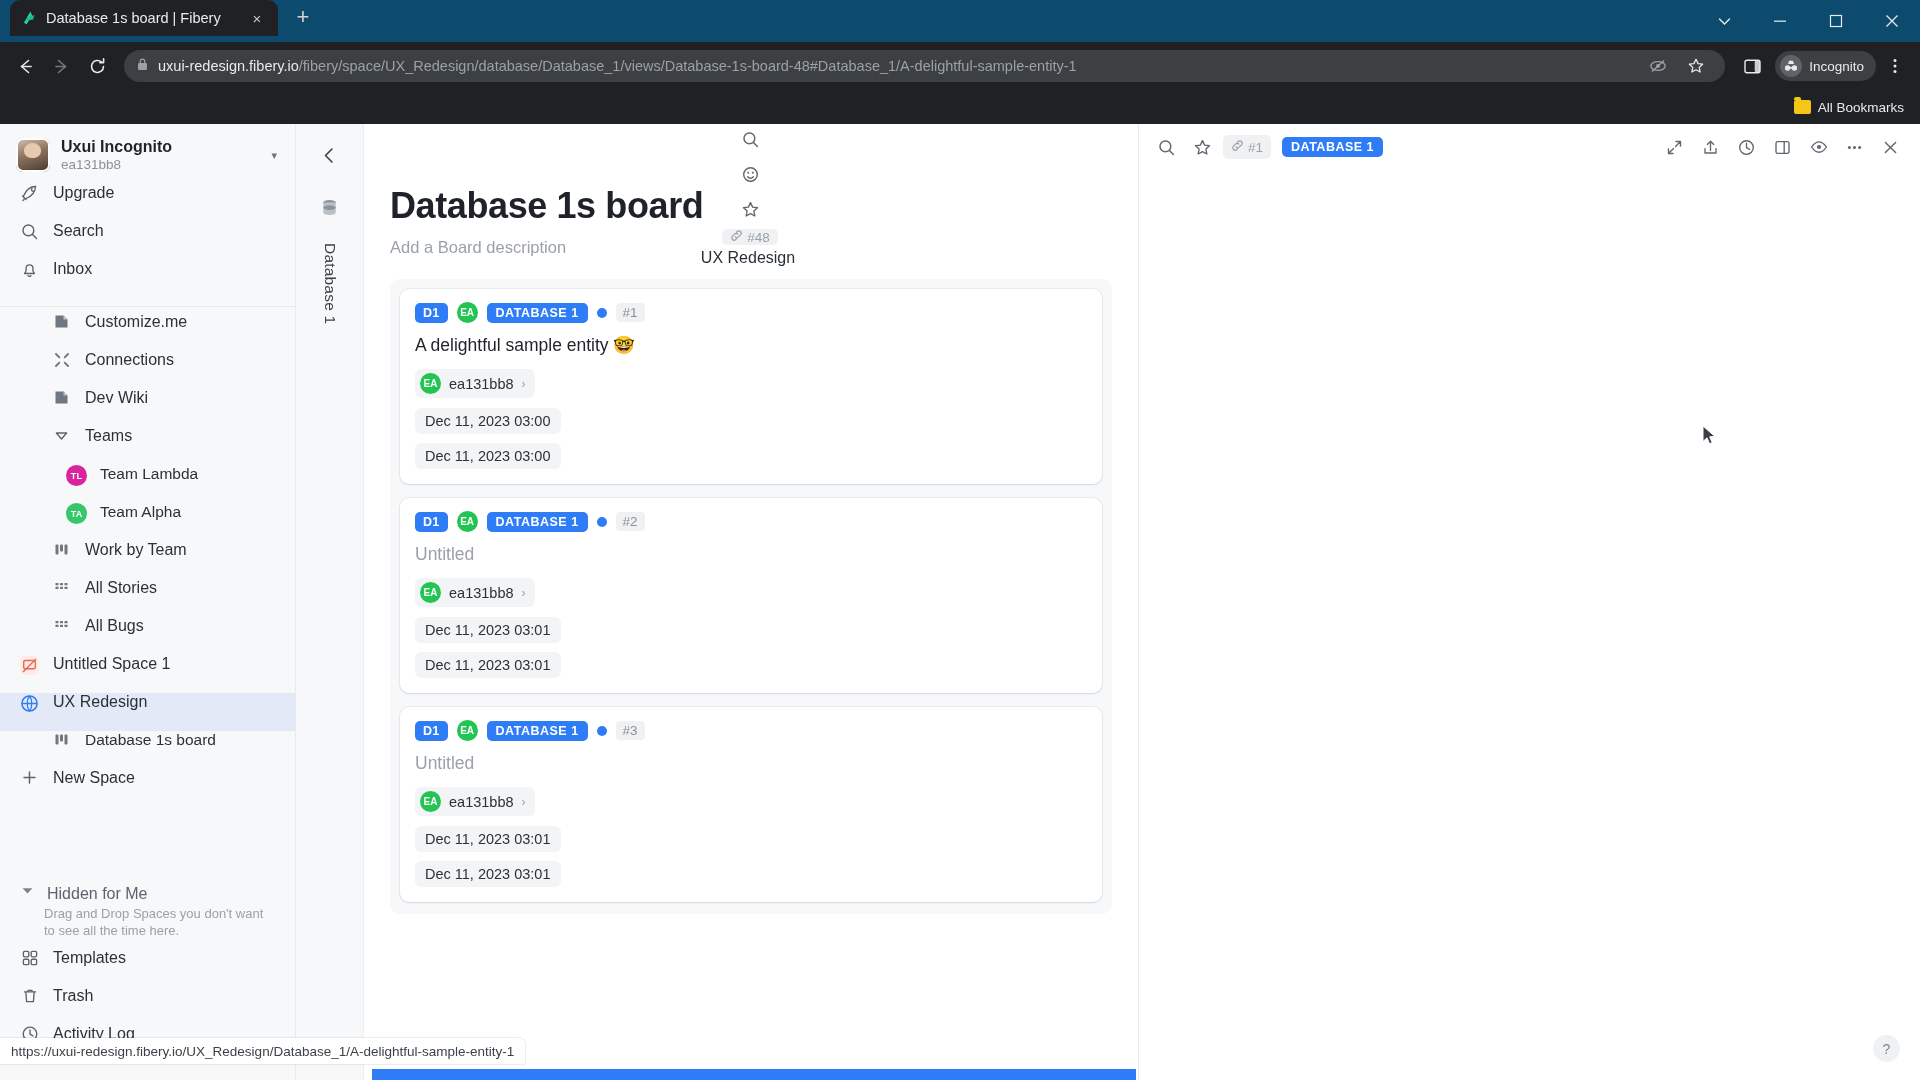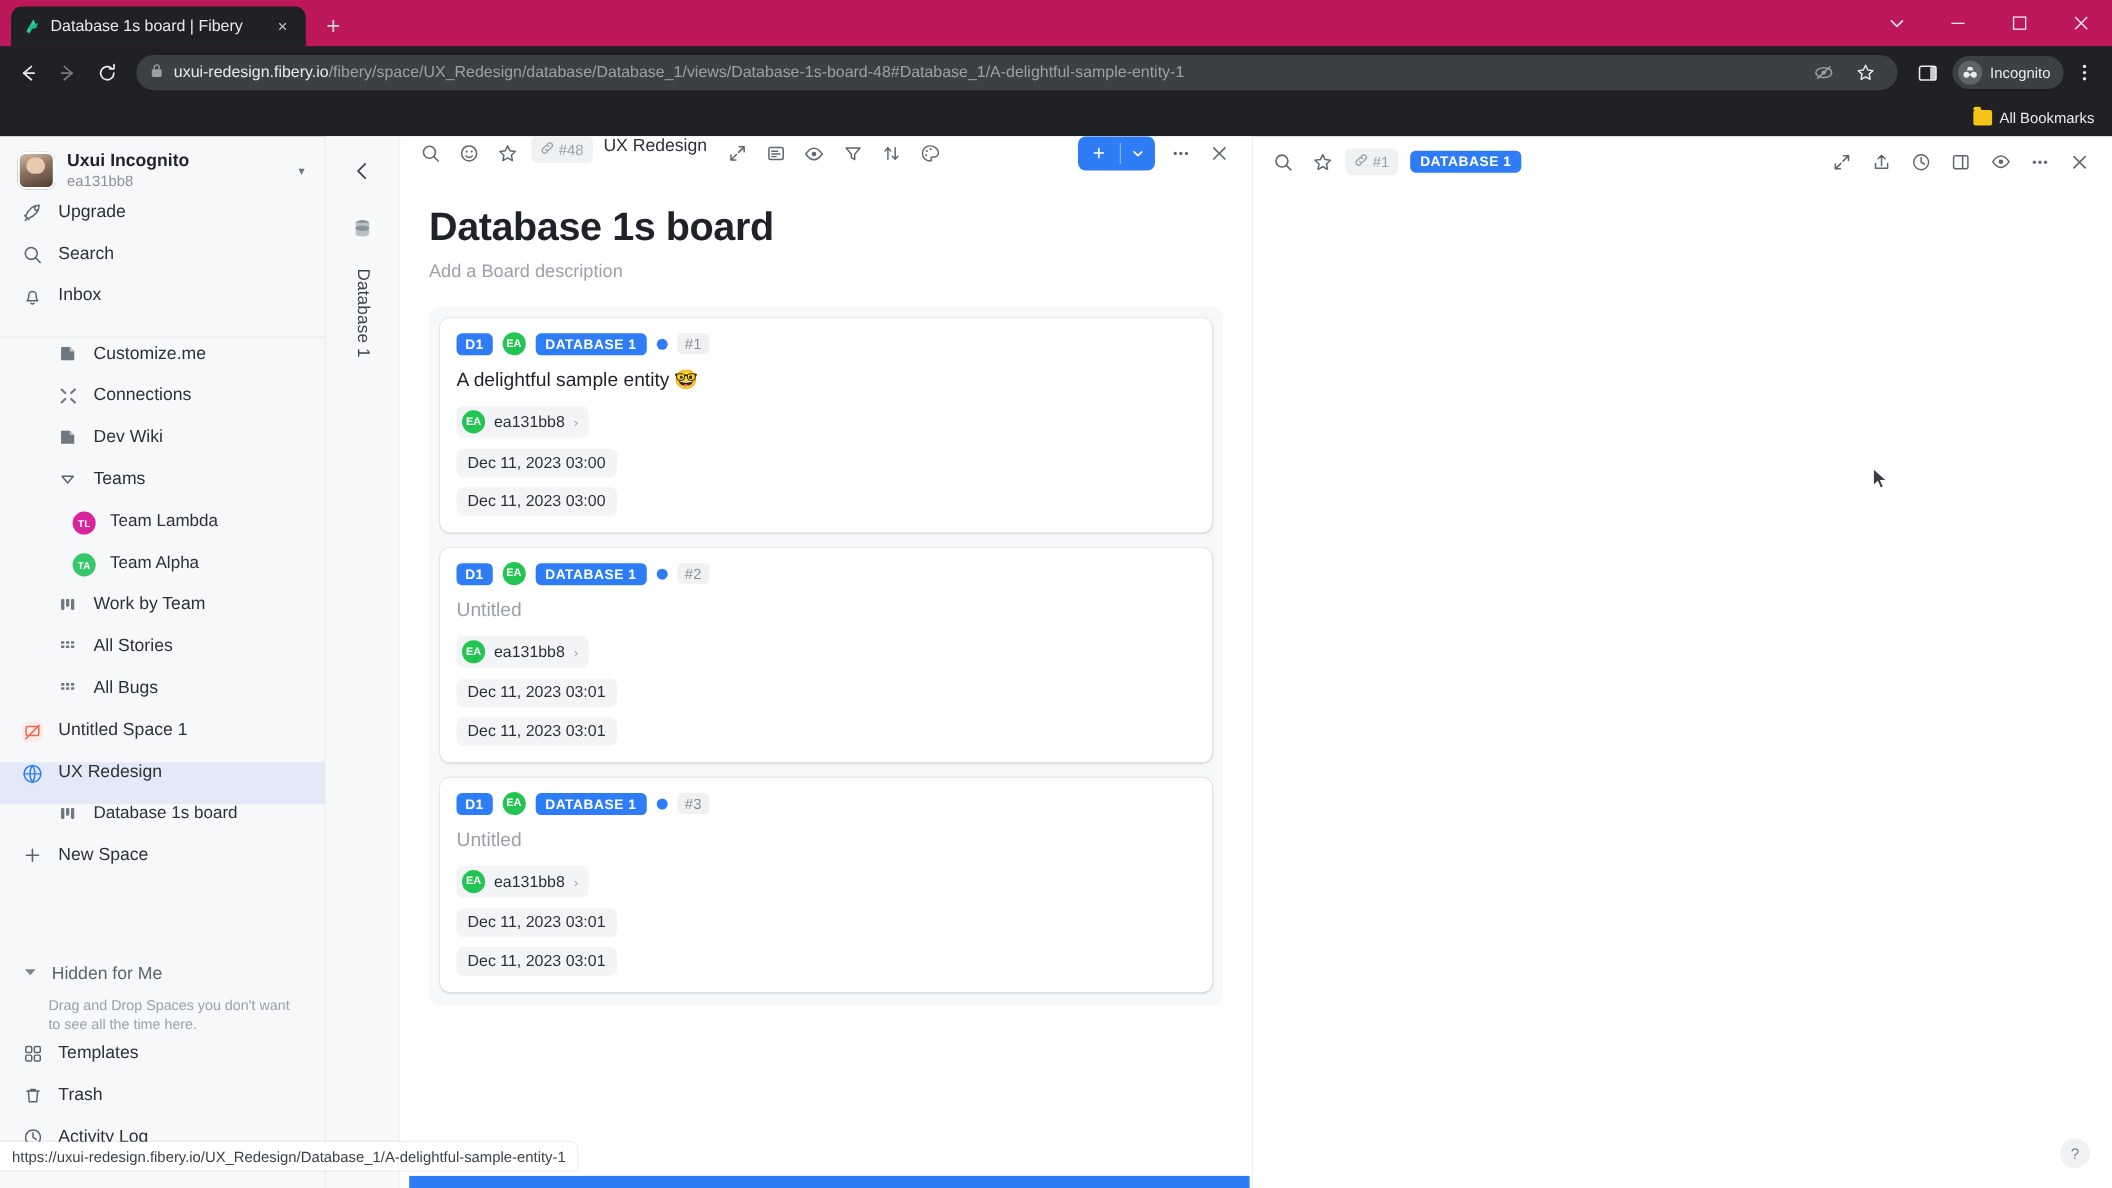--- a/index.html
+++ b/index.html
@@ -8,21 +8,21 @@
     font-family: "Liberation Sans", sans-serif;
     overflow: hidden;
     background: #ffffff;
   }
   body { position: relative; }
 
   
   .browser { width: 1920px; height: 1080px; display: flex; flex-direction: column; background: #202124; }
 
   .tabstrip {
-    height: 42px; background: #be185d; display: flex; align-items: flex-end;
+    height: 42px; background: #0c4a6e; display: flex; 
     padding-left: 10px; position: relative; flex: 0 0 42px;
   }
   .tab {
     height: 36px; width: 268px; background: #202124; border-radius: 10px 10px 0 0;
     display: flex; align-items: center; padding: 0 10px; gap: 8px; position: relative;
   }
   .tab-favicon { width: 18px; height: 18px; flex: 0 0 18px; position: relative; }
   .tab-title {
     flex: 1; color: #e8eaed; font-size: 14.5px; white-space: nowrap;
     overflow: hidden; text-overflow: ellipsis;
@@ -122,21 +122,21 @@
   .side-divider { height: 1px; background: #e6e8ea; margin: 8px 0 6px; }
 
   .avatar-chip {
     width: 21px; height: 21px; border-radius: 50%; flex: 0 0 21px; color:#fff;
     font-size: 9px; font-weight: 700; display: flex; align-items: center; justify-content: center;
     letter-spacing: .2px;
   }
 
   .hidden-section { padding: 6px 0 0; }
   .hidden-head {
-    display: flex; align-items: center; gap: 11px; padding: 0 14px 0 19px;
+    display: flex; align-items: flex-end; gap: 11px; padding: 0 14px 0 19px;
     height: 34px; font-size: 16px; color: #5b636d;
   }
   .hidden-desc {
     font-size: 13px; color: #9aa1a9; line-height: 17px; padding: 2px 26px 8px 44px;
   }
   .sidebar-bottom { margin-top: 2px; }
 
   
   .center-wrap { flex: 1; display: flex; min-width: 0; background: #ffffff; }
 
@@ -150,21 +150,21 @@
   .rail-vert {
     writing-mode: vertical-rl; font-size: 15.5px; color: #3c4249; margin-top: 8px;
     letter-spacing: .2px;
   }
 
   .board-panel {
     flex: 1; min-width: 0; background: #ffffff; display: flex; flex-direction: column;
     position: relative;
   }
   .board-toolbar {
-    height: 46px; display: flex; align-items: flex-start; gap: 4px; padding: 0 14px 0 12px;
+    height: 46px; display: flex; align-items: center; gap: 4px; padding: 0 14px 0 12px; flex-direction: column;
   }
   .tb-btn {
     width: 31px; height: 31px; border-radius: 6px; display: flex; align-items: center;
     justify-content: center; color: #5e666f; flex: 0 0 31px;
   }
   .tb-chip {
     height: 24px; border-radius: 5px; background: #f0f1f3; display: flex;
     align-items: center; gap: 4px; padding: 0 8px; color: #9aa1a9; font-size: 13.5px;
     margin: 0 2px;
   }

